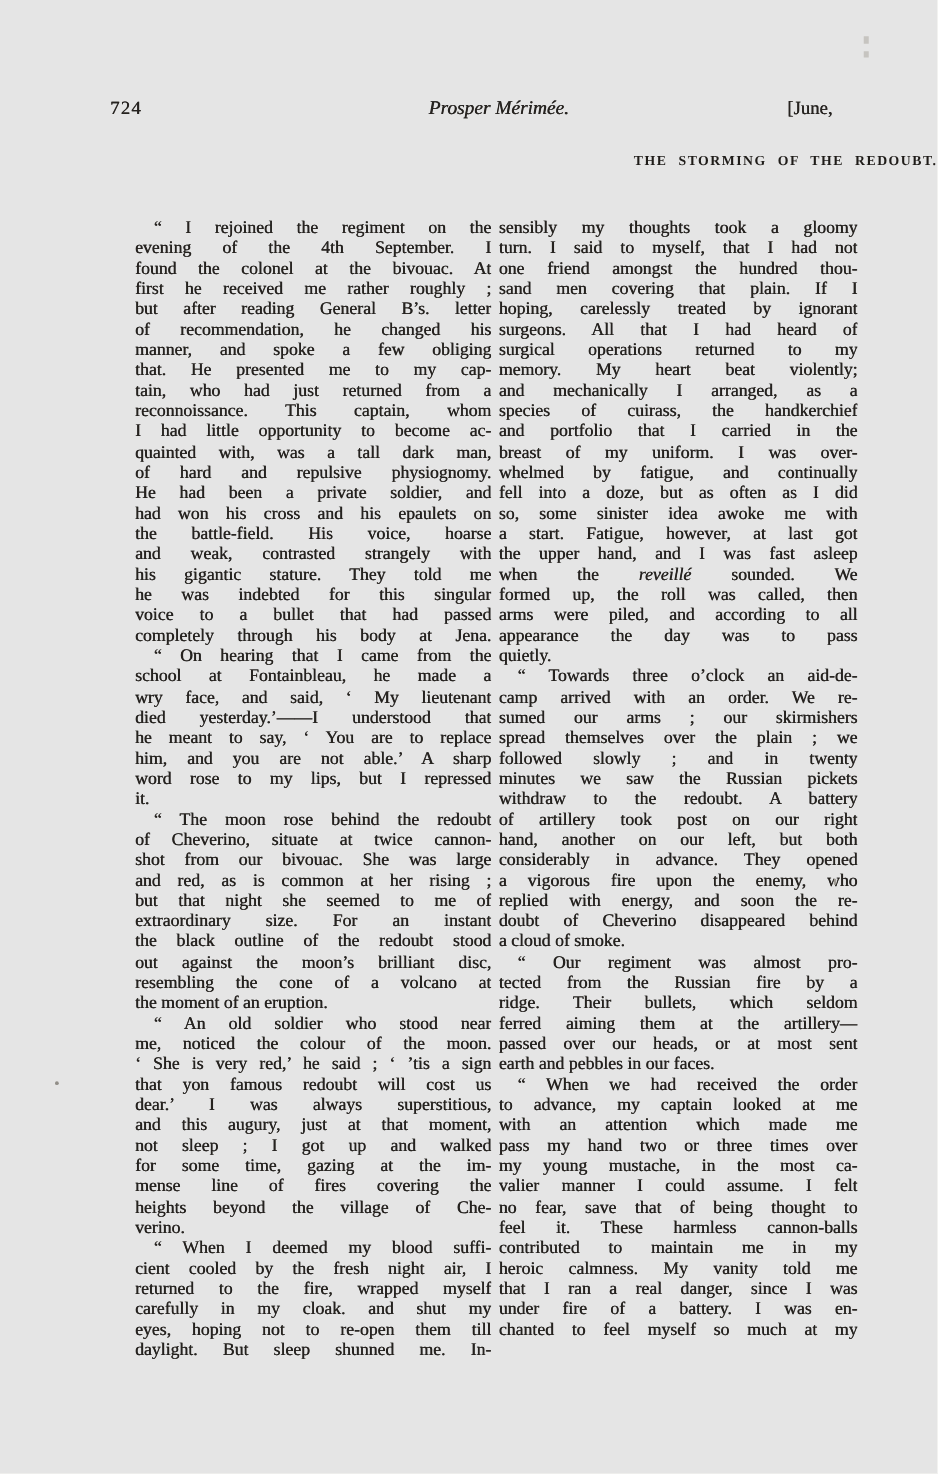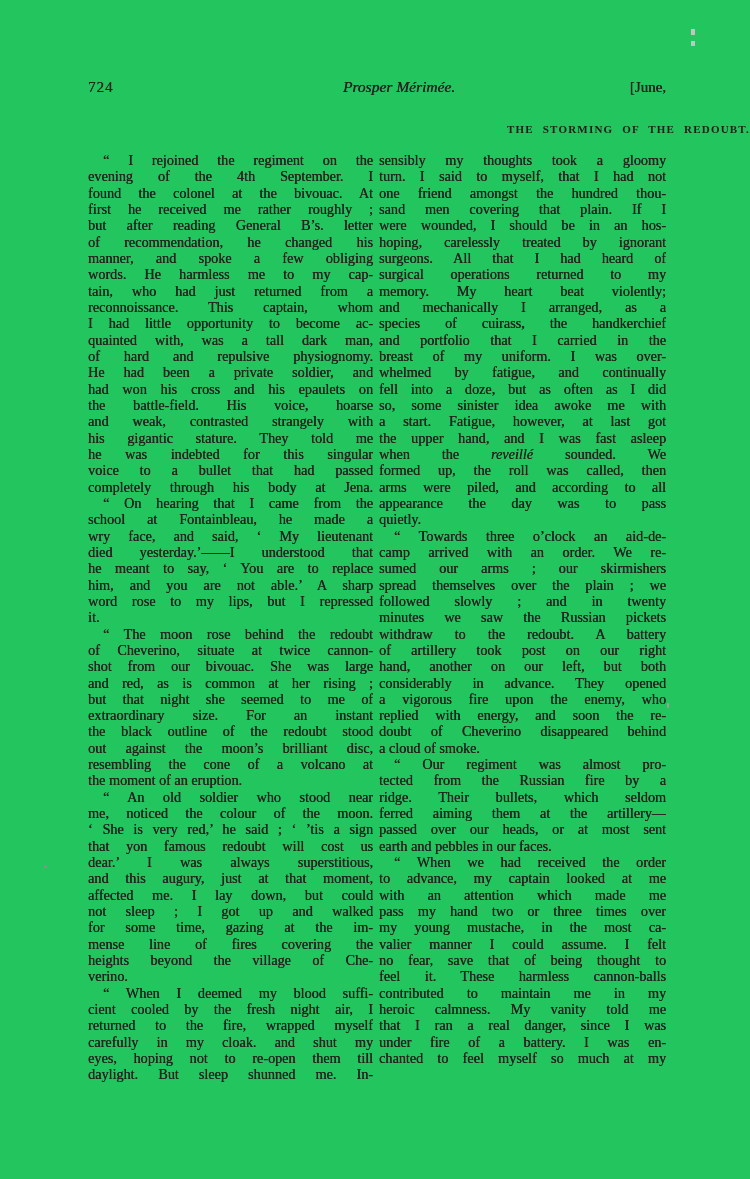--- a/index.html
+++ b/index.html
@@ -4,21 +4,21 @@
 <style>
   html, body {
     margin: 0;
     padding: 0;
     background: #fcfbf8;
   }
   #page {
     position: relative;
     width: 750px;
     height: 1179px;
-    background: #22c55e;
+    background: #e5e5e5;
     font-family: "Liberation Serif", "DejaVu Serif", serif;
     color: #262320;
     overflow: hidden;
   }
   .pagenum {
     position: absolute;
     left: 88px;
     top: 79px;
     font-size: 15px;
     letter-spacing: 1px;
@@ -49,21 +49,22 @@
     width: 100%;
     text-align: right;
     font-size: 11px;
     font-weight: 700;
     letter-spacing: 1.2px;
     word-spacing: 5px;
     color: #1f1c19;
   }
   .col {
     position: absolute;
-    top: 152px;
+    top: 174px;
+    margin-left: 20px;
   }
   .col-left  { left: 88px;  width: 285px; }
   .col-right { left: 379px; width: 287px; }
   .line {
     font-size: 14.2px;
     line-height: 16.33px;
     height: 16.33px;
     overflow: hidden;
     text-align: justify;
     text-align-last: justify;
@@ -96,21 +97,21 @@
   <div class="section-title">THE STORMING OF THE REDOUBT.</div>
 
   <div class="col col-left">
       <div class="line ind">“ I rejoined the regiment on the</div>
       <div class="line">evening of the 4th September. I</div>
       <div class="line">found the colonel at the bivouac. At</div>
       <div class="line">first he received me rather roughly ;</div>
       <div class="line">but after reading General B’s. letter</div>
       <div class="line">of recommendation, he changed his</div>
       <div class="line">manner, and spoke a few obliging</div>
-      <div class="line">words. He harmless me to my cap-</div>
+      <div class="line">that. He presented me to my cap-</div>
       <div class="line">tain, who had just returned from a</div>
       <div class="line">reconnoissance. This captain, whom</div>
       <div class="line">I had little opportunity to become ac-</div>
       <div class="line">quainted with, was a tall dark man,</div>
       <div class="line">of hard and repulsive physiognomy.</div>
       <div class="line">He had been a private soldier, and</div>
       <div class="line">had won his cross and his epaulets on</div>
       <div class="line">the battle-field. His voice, hoarse</div>
       <div class="line">and weak, contrasted strangely with</div>
       <div class="line">his gigantic stature. They told me</div>
@@ -134,40 +135,38 @@
       <div class="line">the black outline of the redoubt stood</div>
       <div class="line">out against the moon’s brilliant disc,</div>
       <div class="line">resembling the cone of a volcano at</div>
       <div class="line end">the moment of an eruption.</div>
       <div class="line ind">“ An old soldier who stood near</div>
       <div class="line">me, noticed the colour of the moon.</div>
       <div class="line">‘ She is very red,’ he said ; ‘ ’tis a sign</div>
       <div class="line">that yon famous redoubt will cost us</div>
       <div class="line">dear.’ I was always superstitious,</div>
       <div class="line">and this augury, just at that moment,</div>
-      <div class="line">affected me. I lay down, but could</div>
       <div class="line">not sleep ; I got up and walked</div>
       <div class="line">for some time, gazing at the im-</div>
       <div class="line">mense line of fires covering the</div>
       <div class="line">heights beyond the village of Che-</div>
       <div class="line end">verino.</div>
       <div class="line ind">“ When I deemed my blood suffi-</div>
       <div class="line">cient cooled by the fresh night air, I</div>
       <div class="line">returned to the fire, wrapped myself</div>
       <div class="line">carefully in my cloak. and shut my</div>
       <div class="line">eyes, hoping not to re-open them till</div>
       <div class="line">daylight. But sleep shunned me. In-</div>
     </div>
 
   <div class="col col-right">
       <div class="line">sensibly my thoughts took a gloomy</div>
       <div class="line">turn. I said to myself, that I had not</div>
       <div class="line">one friend amongst the hundred thou-</div>
       <div class="line">sand men covering that plain. If I</div>
-      <div class="line">were wounded, I should be in an hos-</div>
       <div class="line">hoping, carelessly treated by ignorant</div>
       <div class="line">surgeons. All that I had heard of</div>
       <div class="line">surgical operations returned to my</div>
       <div class="line">memory. My heart beat violently;</div>
       <div class="line">and mechanically I arranged, as a</div>
       <div class="line">species of cuirass, the handkerchief</div>
       <div class="line">and portfolio that I carried in the</div>
       <div class="line">breast of my uniform. I was over-</div>
       <div class="line">whelmed by fatigue, and continually</div>
       <div class="line">fell into a doze, but as often as I did</div>

